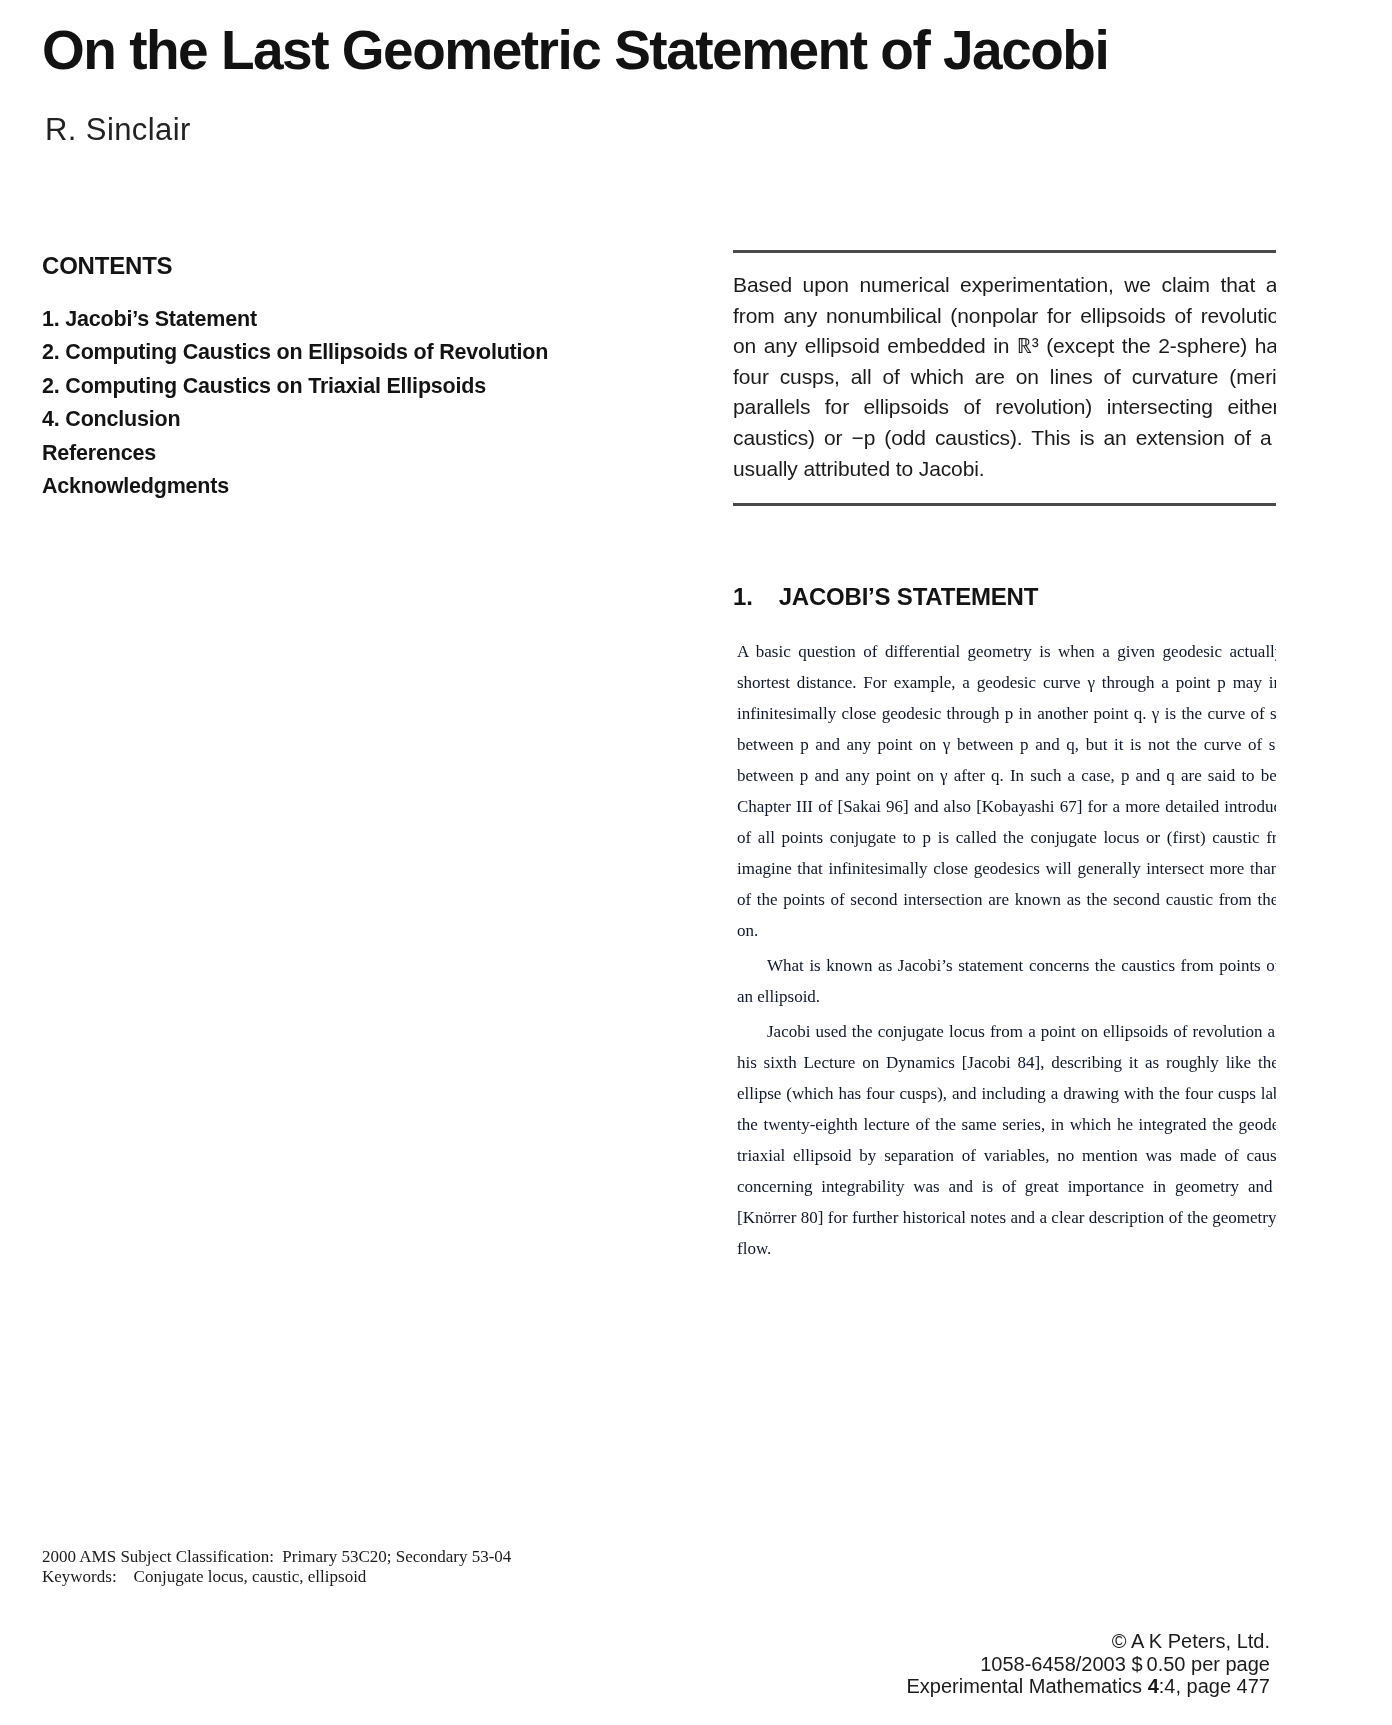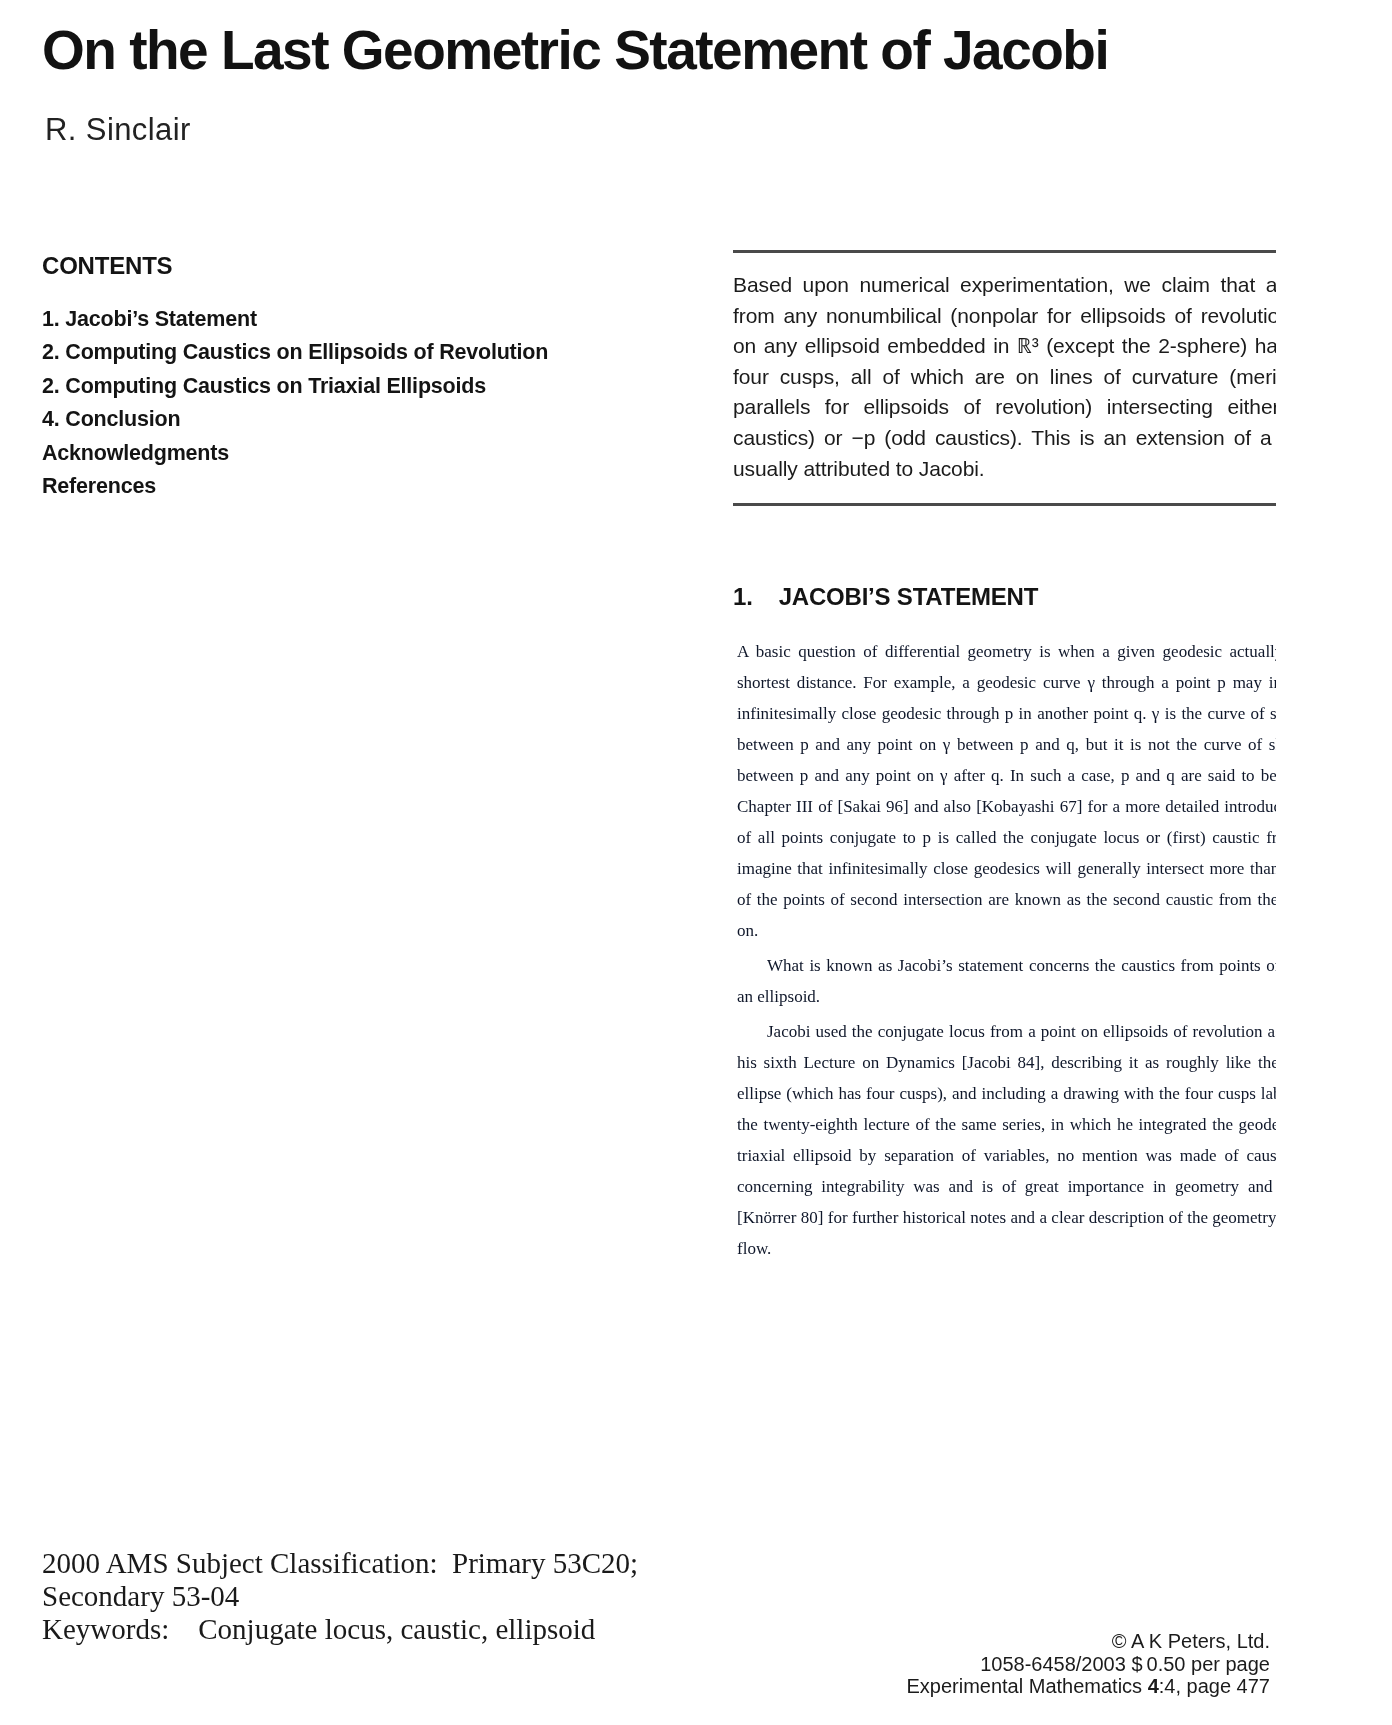--- a/index.html
+++ b/index.html
@@ -58,21 +58,21 @@
     font-family:"Liberation Serif", serif;
     font-size:17px; line-height:31px; color:#0f172a;
     text-align:justify;
   }
   .body-copy p + p { text-indent:30px; }
 
   
   .footnotes {
     position:absolute; left:42px; top:1547px; width:640px;
     font-family:"Liberation Serif", serif;
-    font-size:29px; color:#1a1a1a;
+    font-size:17px; color:#1a1a1a;
   }
   .footnotes .fn-line + .fn-line { }
 
   
   .imprint {
     position:absolute; right:6px; top:1630px; width:600px;
     text-align:right;
     font-family:"Liberation Sans", sans-serif;
     font-size:20px; line-height:22.5px; color:#1b1b1b;
   }
@@ -86,22 +86,22 @@
   <h1 class="title">On the Last Geometric Statement of Jacobi</h1>
   <div class="author">R. Sinclair</div>
 
   <section class="contents">
     <h2 class="contents-heading">CONTENTS</h2>
     <ul class="contents-list">
       <li>1. Jacobi’s Statement</li>
       <li>2. Computing Caustics on Ellipsoids of Revolution</li>
       <li>2. Computing Caustics on Triaxial Ellipsoids</li>
       <li>4. Conclusion</li>
+      <li>References</li>
       <li>Acknowledgments</li>
-      <li>References</li>
     </ul>
   </section>
 
   <section class="rightcol">
     <div class="rule"></div>
     <p class="abstract">Based upon numerical experimentation, we claim that all caustics from any nonumbilical (nonpolar for ellipsoids of revolution) point p on any ellipsoid embedded in ℝ³ (except the 2-sphere) have exactly four cusps, all of which are on lines of curvature (meridians and parallels for ellipsoids of revolution) intersecting either p (even caustics) or −p (odd caustics). This is an extension of a statement usually attributed to Jacobi.</p>
     <div class="rule"></div>
 
     <h3 class="sec-heading">
       <span class="sec-num">1.</span><span class="sec-title">JACOBI’S STATEMENT</span>

